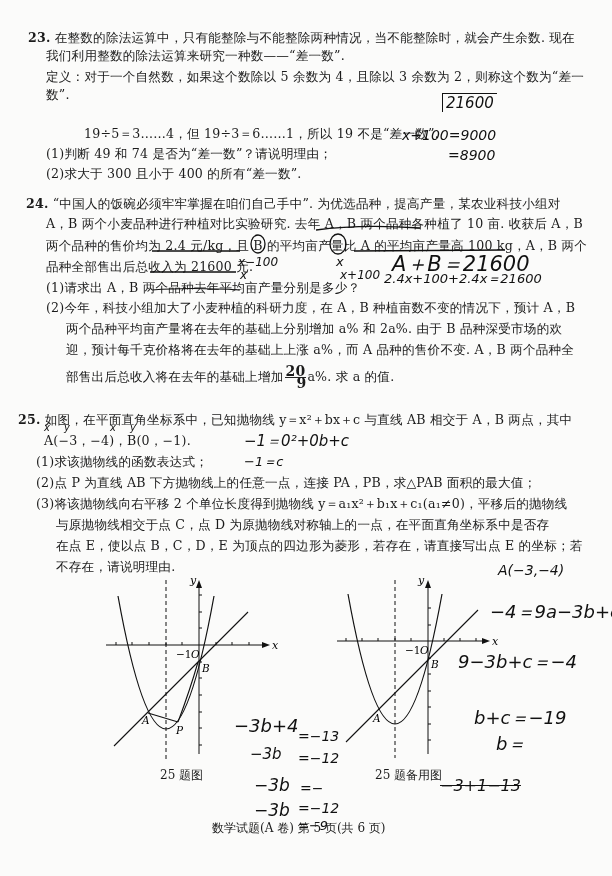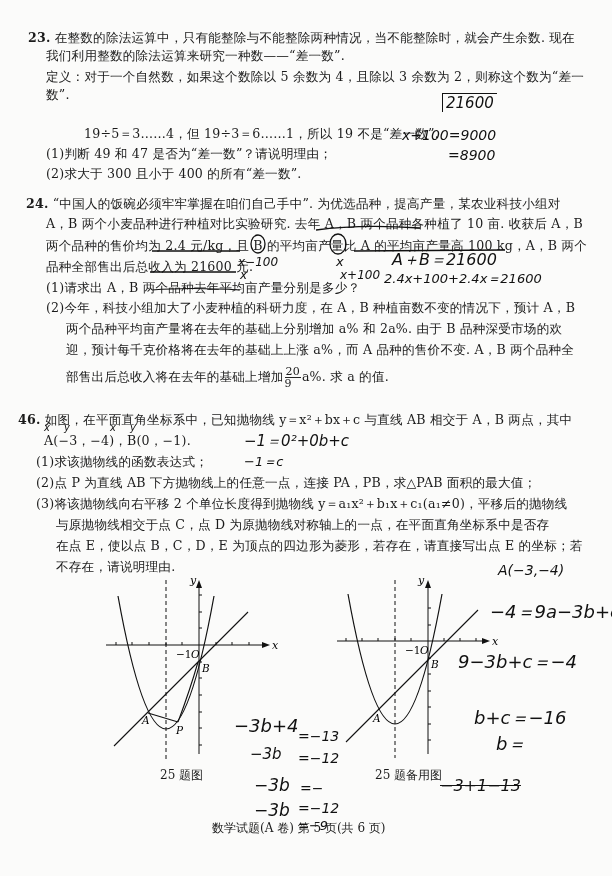--- a/index.html
+++ b/index.html
@@ -5,35 +5,35 @@
   html, body { margin:0; padding:0; }
   body { width:612px; height:876px; background:#fbfbfa; position:relative; overflow:hidden;
          font-family:"DejaVu Serif", "Liberation Serif", serif; color:#1b1b1b; }
   .page { position:absolute; left:0; top:0; width:612px; height:876px; }
   .line { position:absolute; white-space:nowrap; font-size:12.6px; line-height:15px; letter-spacing:0.2px; }
   .qnum { font-weight:bold; }
   .hw { position:absolute; white-space:nowrap; font-family:"DejaVu Sans", sans-serif; color:#111; font-style:italic; }
   .caption { position:absolute; font-size:12px; white-space:nowrap; }
   .footer { position:absolute; font-size:12px; white-space:nowrap; }
   svg { position:absolute; overflow:visible; }
-  .frac { display:inline-block; vertical-align:middle; text-align:left; font-size:11px; line-height:11px; margin:0 1px; }
+  .frac { display:inline-block; vertical-align:middle; text-align:right; font-size:14px; line-height:11px; margin:0 1px;font-weight:bold; }
   .frac span { display:block; }
   .frac .num { border-bottom:1px solid #222; padding:0 1px; }
 </style>
 </head>
 <body>
 
 <div class="page">
 
   <div class="line" style="left:28px;top:30px;"><span class="qnum">23.</span> <span>在整数的除法运算中，只有能整除与不能整除两种情况，当不能整除时，就会产生余数. 现在</span></div>
   <div class="line" style="left:46px;top:48px;">我们利用整数的除法运算来研究一种数——“差一数”.</div>
   <div class="line" style="left:46px;top:69px;">定义：对于一个自然数，如果这个数除以 5 余数为 4，且除以 3 余数为 2，则称这个数为“差一</div>
   <div class="line" style="left:46px;top:87px;">数”.</div>
   <div class="line" style="left:84px;top:126px;">19÷5＝3……4，但 19÷3＝6……1，所以 19 不是“差一数”.</div>
-  <div class="line" style="left:46px;top:146px;">(1)判断 49 和 47 是否为“差一数”？请说明理由；</div>
+  <div class="line" style="left:46px;top:146px;">(1)判断 49 和 74 是否为“差一数”？请说明理由；</div>
   <div class="line" style="left:46px;top:166px;">(2)求大于 300 且小于 400 的所有“差一数”.</div>
 
   <div class="hw" style="left:442px;top:93px;font-size:15px;border-top:1.5px solid #111;border-left:1.5px solid #111;padding:0 3px;">21600</div>
   <div class="hw" style="left:402px;top:127px;font-size:14px;">x+100=9000</div>
   <div class="hw" style="left:448px;top:147px;font-size:14px;">=8900</div>
 
   <div class="line" style="left:26px;top:196px;"><span class="qnum">24.</span> <span>“中国人的饭碗必须牢牢掌握在咱们自己手中”. 为优选品种，提高产量，某农业科技小组对</span></div>
   <div class="line" style="left:46px;top:216px;">A，B 两个小麦品种进行种植对比实验研究. 去年 A，B 两个品种各种植了 10 亩. 收获后 A，B</div>
   <div class="line" style="left:46px;top:238px;">两个品种的售价均为 2.4 元/kg，且 B 的平均亩产量比 A 的平均亩产量高 100 kg，A，B 两个</div>
   <div class="line" style="left:46px;top:259px;">品种全部售出后总收入为 21600 元.</div>
@@ -49,24 +49,24 @@
     <path d="M354 251 L505 250" stroke="#111" stroke-width="1.3" fill="none"></path>
     <path d="M150 272 L236 272" stroke="#111" stroke-width="1.3" fill="none"></path>
     <path d="M152 290 Q190 287 240 290" stroke="#111" stroke-width="1.2" fill="none"></path>
     <ellipse cx="258" cy="244" rx="7" ry="9" stroke="#111" stroke-width="1.3" fill="none"></ellipse>
     <ellipse cx="338" cy="244" rx="8" ry="10" stroke="#111" stroke-width="1.3" fill="none"></ellipse>
   </svg>
   <div class="hw" style="left:238px;top:255px;font-size:12px;">x−100</div>
   <div class="hw" style="left:240px;top:268px;font-size:12px;">x</div>
   <div class="hw" style="left:336px;top:254px;font-size:13px;">x</div>
   <div class="hw" style="left:340px;top:268px;font-size:12px;">x+100</div>
-  <div class="hw" style="left:392px;top:250px;font-size:16px;">A＋B＝21600</div>
+  <div class="hw" style="left:392px;top:250px;font-size:21px;">A＋B＝21600</div>
   <div class="hw" style="left:384px;top:270px;font-size:13px;">2.4x+100+2.4x＝21600</div>
 
-  <div class="line" style="left:18px;top:412px;"><span class="qnum">46.</span> <span>如图，在平面直角坐标系中，已知抛物线 y＝x²＋bx＋c 与直线 AB 相交于 A，B 两点，其中</span></div>
+  <div class="line" style="left:18px;top:412px;"><span class="qnum">25.</span> <span>如图，在平面直角坐标系中，已知抛物线 y＝x²＋bx＋c 与直线 AB 相交于 A，B 两点，其中</span></div>
   <div class="line" style="left:36px;top:433px;margin-left:8px;">A(−3，−4)，B(0，−1).</div>
   <div class="line" style="left:36px;top:454px;">(1)求该抛物线的函数表达式；</div>
   <div class="line" style="left:36px;top:475px;">(2)点 P 为直线 AB 下方抛物线上的任意一点，连接 PA，PB，求△PAB 面积的最大值；</div>
   <div class="line" style="left:36px;top:496px;">(3)将该抛物线向右平移 2 个单位长度得到抛物线 y＝a₁x²＋b₁x＋c₁(a₁≠0)，平移后的抛物线</div>
   <div class="line" style="left:56px;top:517px;">与原抛物线相交于点 C，点 D 为原抛物线对称轴上的一点，在平面直角坐标系中是否存</div>
   <div class="line" style="left:56px;top:538px;">在点 E，使以点 B，C，D，E 为顶点的四边形为菱形，若存在，请直接写出点 E 的坐标；若</div>
   <div class="line" style="left:56px;top:559px;">不存在，请说明理由.</div>
 
   <div class="hw" style="left:44px;top:422px;font-size:10px;">x</div>
   <div class="hw" style="left:64px;top:422px;font-size:10px;">y</div>
@@ -157,21 +157,21 @@
     <text x="405" y="654" font-size="10.5" font-family="DejaVu Serif, serif">−1</text>
     <text x="420" y="654" font-size="10.5" font-style="italic" font-family="DejaVu Serif, serif">O</text>
     <text x="431" y="668" font-size="10.5" font-style="italic" font-family="DejaVu Serif, serif">B</text>
     <text x="373" y="722" font-size="10.5" font-style="italic" font-family="DejaVu Serif, serif">A</text>
   </svg>
   <div class="caption" style="left:375px;top:767px;">25 题备用图</div>
 
   <div class="hw" style="left:498px;top:562px;font-size:14px;">A(−3,−4)</div>
   <div class="hw" style="left:490px;top:600px;font-size:18px;">−4＝9a−3b+c</div>
   <div class="hw" style="left:458px;top:650px;font-size:18px;">9−3b+c＝−4</div>
-  <div class="hw" style="left:474px;top:706px;font-size:18px;">b+c＝−16</div>
+  <div class="hw" style="left:474px;top:706px;font-size:18px;">b+c＝−19</div>
   <div class="hw" style="left:496px;top:732px;font-size:18px;">b＝</div>
   <div class="hw" style="left:440px;top:776px;font-size:16px;text-decoration:line-through;">−3+1−13</div>
 
   <div class="hw" style="left:234px;top:715px;font-size:18px;">−3b+4</div>
   <div class="hw" style="left:298px;top:728px;font-size:14px;">=−13</div>
   <div class="hw" style="left:250px;top:745px;font-size:15px;">−3b</div>
   <div class="hw" style="left:298px;top:750px;font-size:14px;">=−12</div>
   <div class="hw" style="left:254px;top:775px;font-size:17px;">−3b</div>
   <div class="hw" style="left:300px;top:780px;font-size:14px;">=−</div>
   <div class="hw" style="left:254px;top:800px;font-size:17px;">−3b</div>

